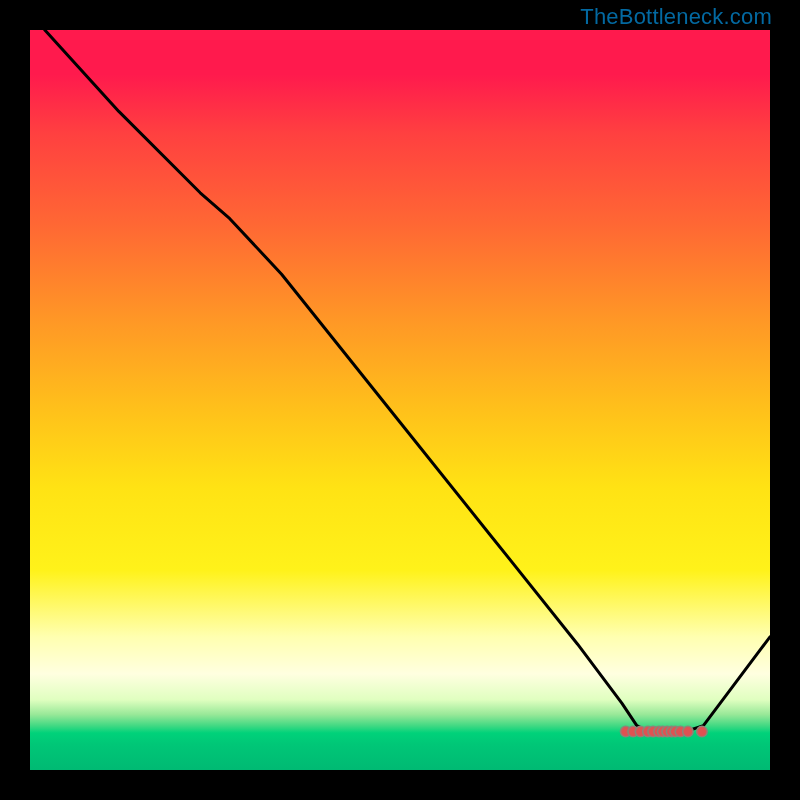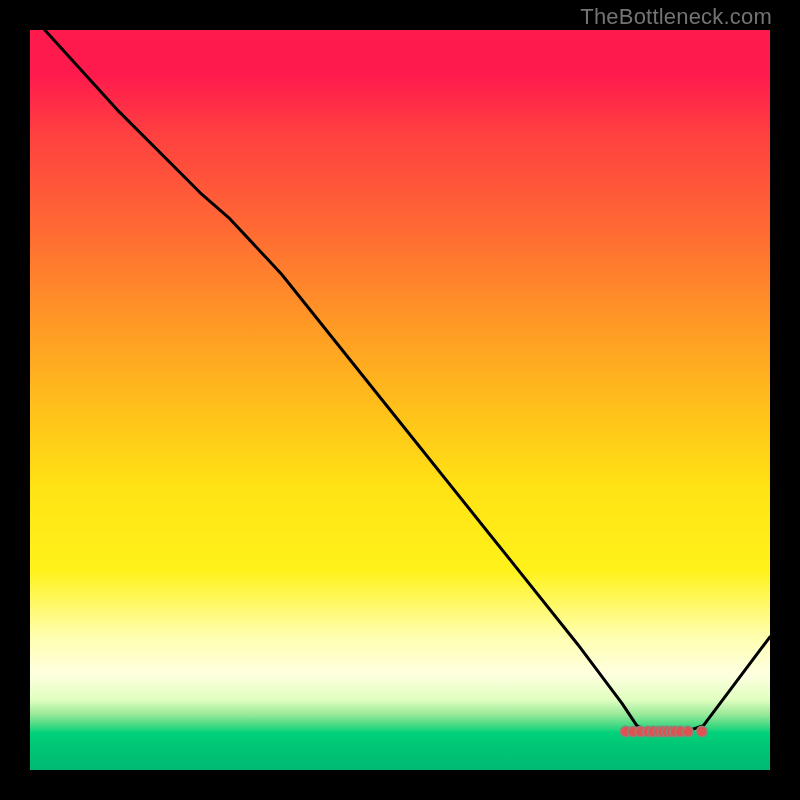--- a/index.html
+++ b/index.html
@@ -38,21 +38,21 @@
       #42d983 94%,
       #00d27a 95%,
       #00c777 96.5%,
       #00ba73 100%
     );
   }
   .watermark {
     position: absolute;
     top: 4px;
     right: 28px;
-    color: #737373;
+    color: #0369a1;
     font-size: 22px;
     font-weight: normal;
     letter-spacing: 0.2px;
   }
   svg.overlay {
     position: absolute;
     left: 30px;
     top: 30px;
     width: 740px;
     height: 740px;

